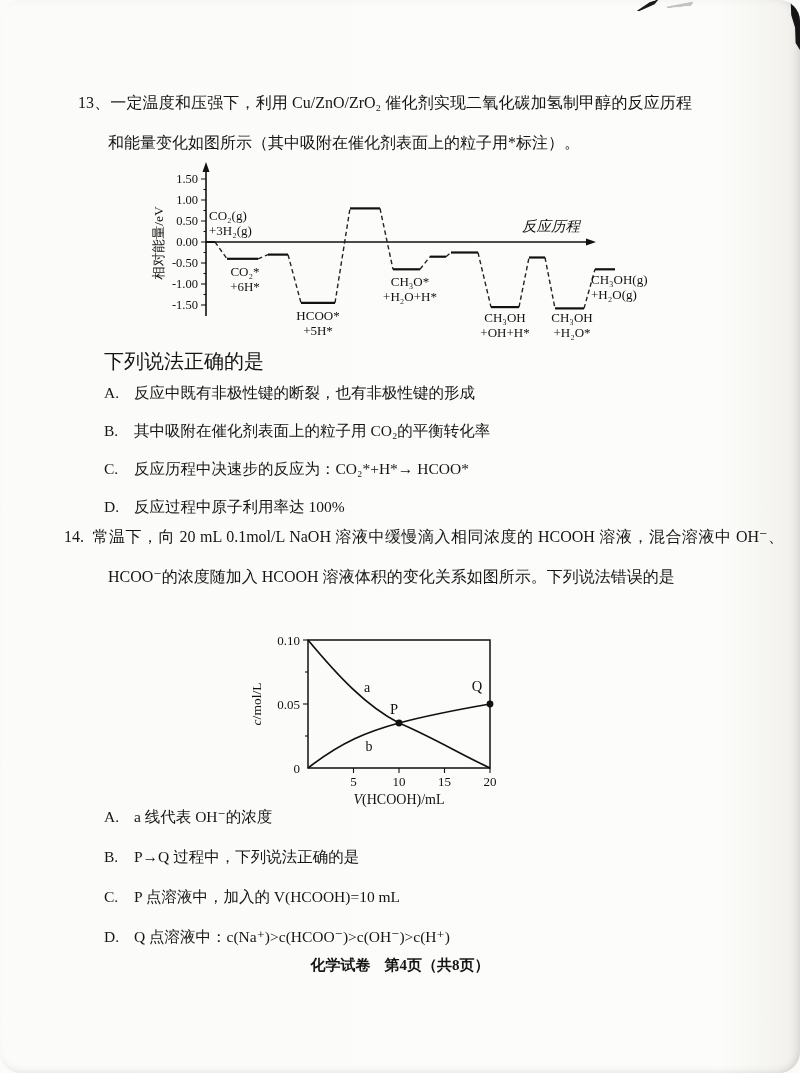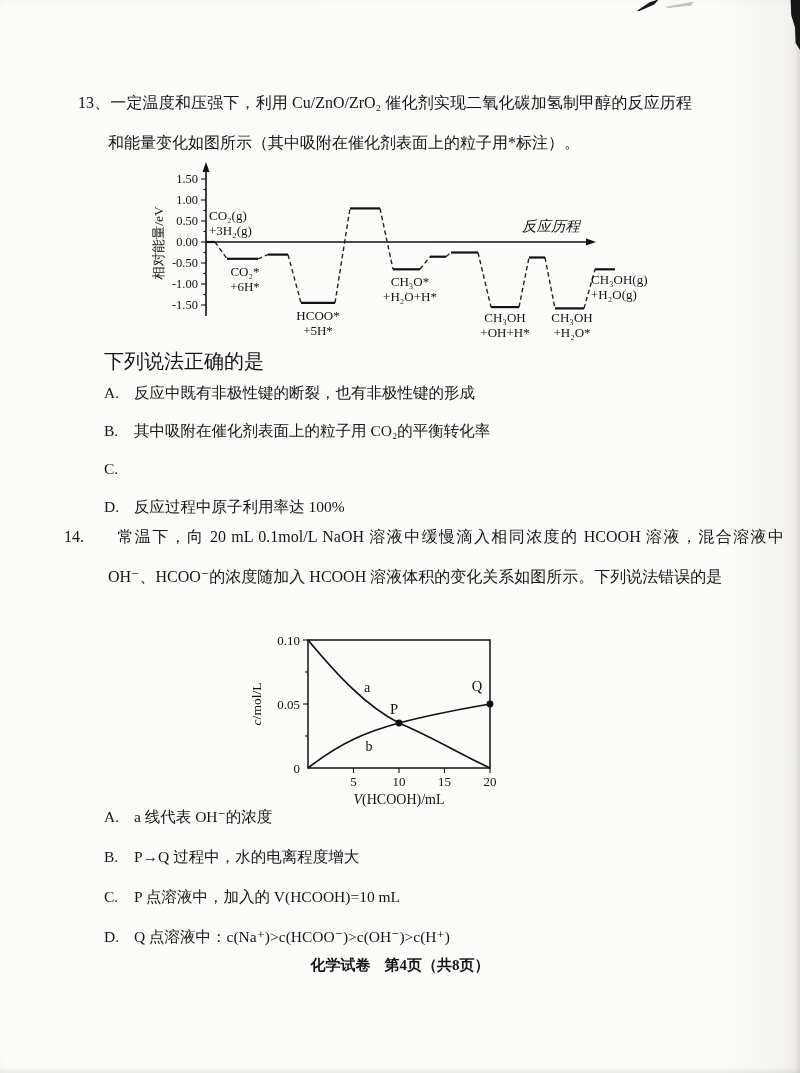--- a/index.html
+++ b/index.html
@@ -1,26 +1,26 @@
 <!DOCTYPE html>
 <html><head>
 <meta charset="utf-8">
 <style>
   html,body{margin:0;padding:0;}
   body{width:800px;height:1073px;background:#fbfbf9;}
   .page{position:relative;width:800px;height:1073px;overflow:hidden;
         background:linear-gradient(90deg,#fbfbf9 0%,#fcfcfa 90%,#f1f0ec 100%);
         box-shadow:inset -6px 0 14px -8px rgba(0,0,0,.22), inset 0 -5px 12px -8px rgba(0,0,0,.15);
-        font-family:"Liberation Serif","DejaVu Serif",serif;color:#151515;}
+        font-family:"Liberation Serif","DejaVu Serif",serif;color:#151515;border-radius:21px;}
   .abs{position:absolute;}
   .stem{font-size:16px;line-height:40px;text-align:justify;}
   .q13stem{padding-left:30px;text-indent:-30px;}
   .q14stem{padding-left:44px;text-indent:-44px;}
   .qnum{display:inline;}
-  .q14stem .qnum{margin-right:32px;}
+  .q14stem .qnum{margin-right:8px;}
   .prompt{font-size:20px;line-height:22px;}
   .options{display:flex;flex-direction:column;}
   .gap16{gap:16px;} .gap18{gap:18px;}
   .opt{display:flex;font-size:15.5px;line-height:22px;}
   .opt-label{width:30px;flex:none;}
   .footer{left:0;right:0;top:956px;text-align:center;font-size:15px;font-weight:bold;}
   .footer .pageinfo{margin-left:14px;}
   
   svg{overflow:visible;}
   svg text{font-family:"Liberation Serif","DejaVu Serif",serif;fill:#111;}
@@ -141,20 +141,21 @@
       <div class="opt">
           <span class="opt-label">A.</span>
           <span>反应中既有非极性键的断裂，也有非极性键的形成</span>
         </div>
       <div class="opt">
           <span class="opt-label">B.</span>
           <span>其中吸附在催化剂表面上的粒子用 CO₂的平衡转化率</span>
         </div>
       <div class="opt">
           <span class="opt-label">C.</span>
+          <span>反应历程中决速步的反应为：CO₂*+H*→ HCOO*</span>
         </div>
       <div class="opt">
           <span class="opt-label">D.</span>
           <span>反应过程中原子利用率达 100%</span>
         </div>
     </div>
   </section>
 
   <section style="display:contents">
     <div class="abs stem q14stem" style="top:517px;left:64px;width:676px;"><span class="qnum">14.</span><span>常温下，向 20 mL 0.1mol/L NaOH 溶液中缓慢滴入相同浓度的 HCOOH 溶液，混合溶液中 OH⁻、HCOO⁻的浓度随加入 HCOOH 溶液体积的变化关系如图所示。下列说法错误的是</span></div>
@@ -201,21 +202,21 @@
       </svg>
     </div>
 
     <div class="abs options gap18" style="top:806px;left:104px;width:560px;">
       <div class="opt">
           <span class="opt-label">A.</span>
           <span>a 线代表 OH⁻的浓度</span>
         </div>
       <div class="opt">
           <span class="opt-label">B.</span>
-          <span>P→Q 过程中，水的电离程度增大</span>
+          <span>P→Q 过程中，下列说法正确的是</span>
         </div>
       <div class="opt">
           <span class="opt-label">C.</span>
           <span>P 点溶液中，加入的 V(HCOOH)=10 mL</span>
         </div>
       <div class="opt">
           <span class="opt-label">D.</span>
           <span>Q 点溶液中：c(Na⁺)&gt;c(HCOO⁻)&gt;c(OH⁻)&gt;c(H⁺)</span>
         </div>
     </div>

